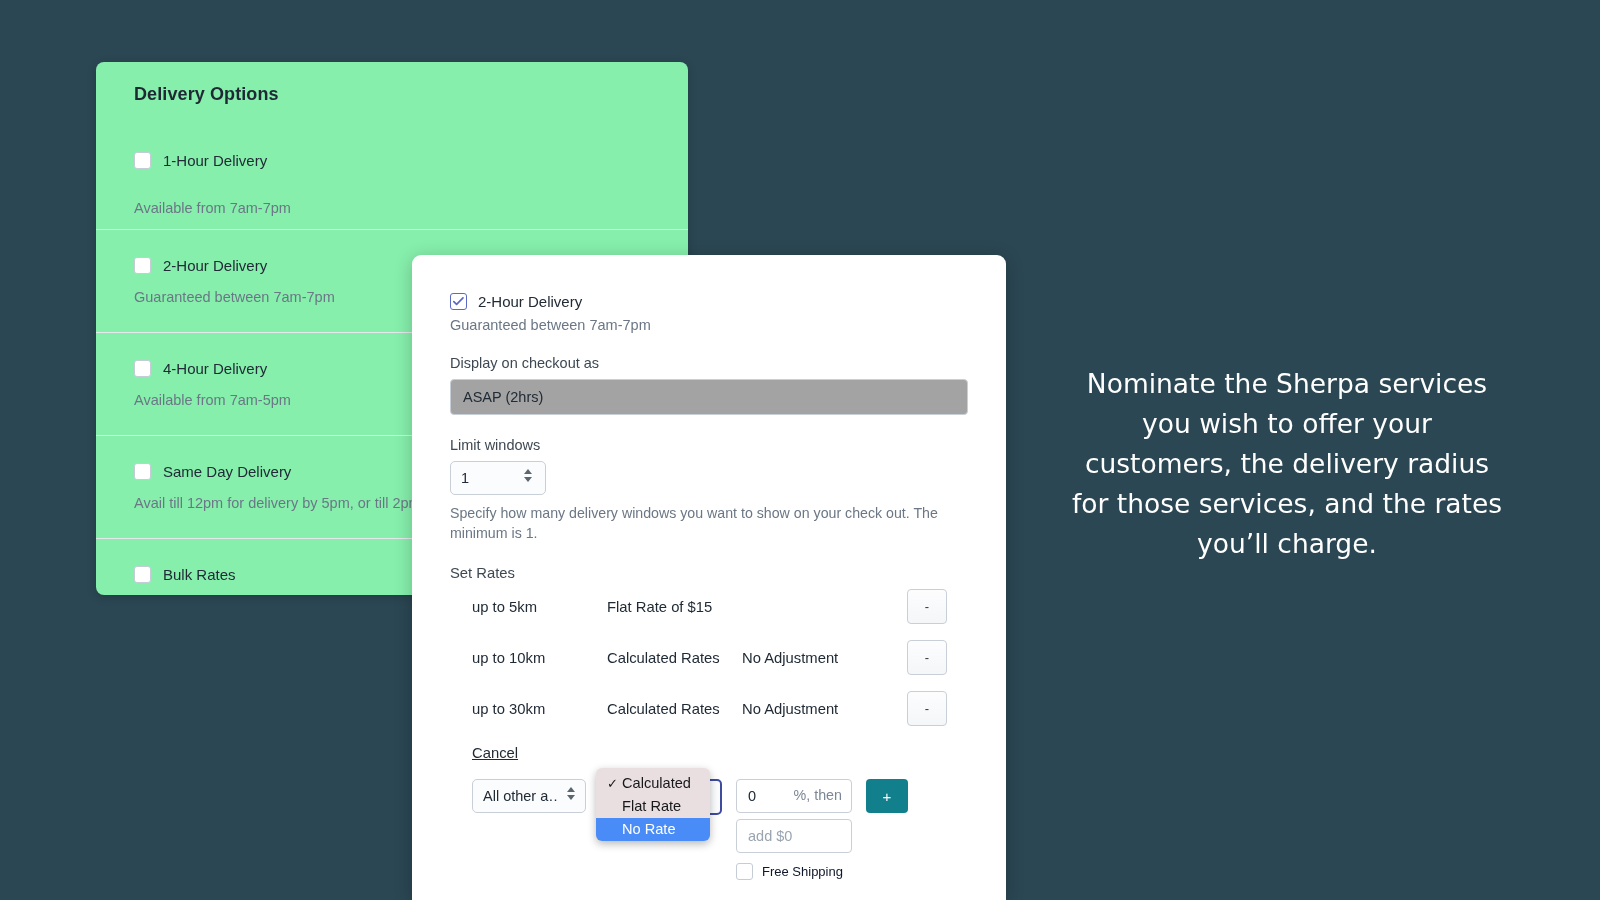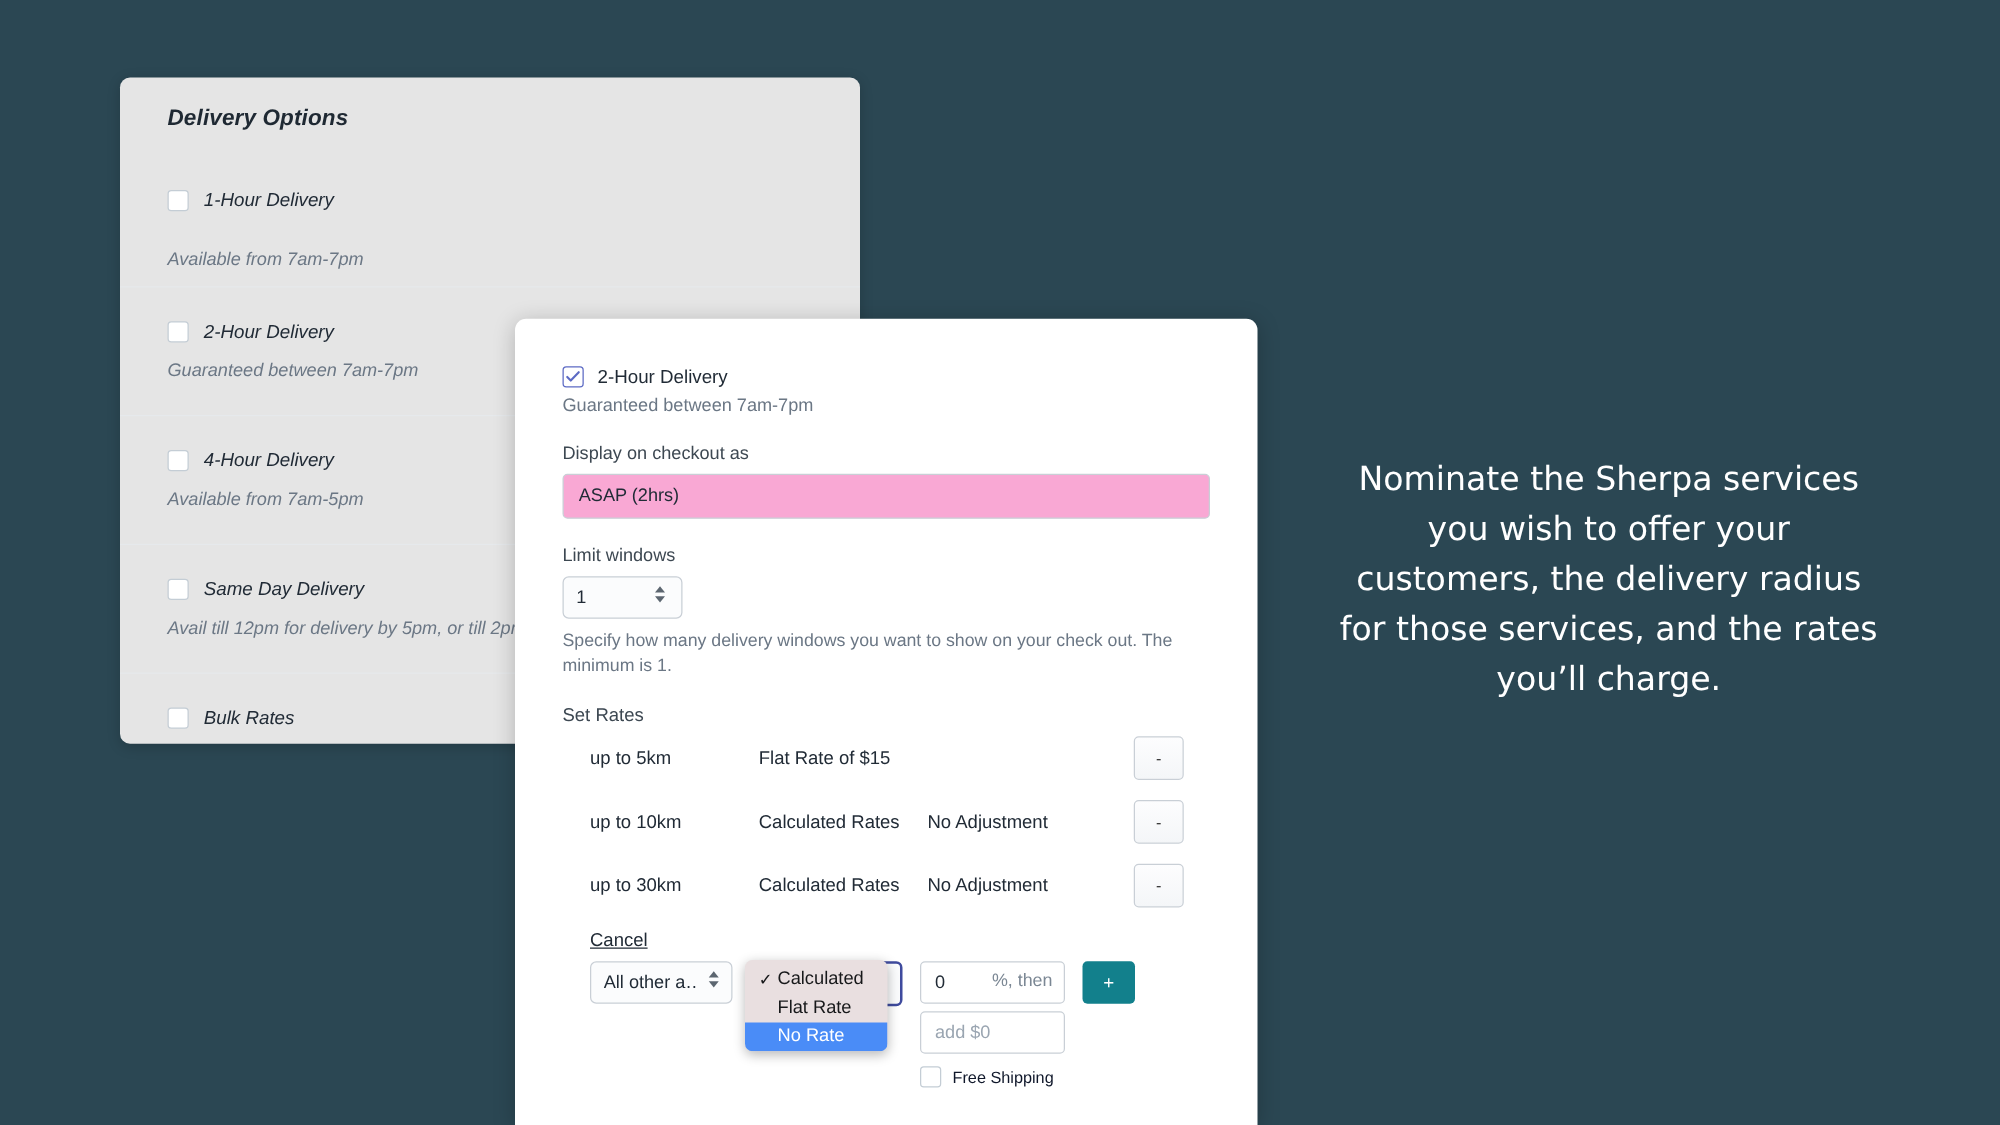--- a/index.html
+++ b/index.html
@@ -11,25 +11,24 @@
   body {
     background: #2b4753;
     position: relative;
   }
 
   
   .options-card {
     position: absolute;
     left: 96px; top: 62px;
     width: 592px; height: 533px;
-    background: #e5e5e5;
+    background: #86efac;
     border-radius: 8px;
     box-shadow: 0 2px 10px rgba(0,0,0,0.18);
     overflow: hidden;
-    font-style: italic;
   }
   .options-title {
     font-size: 18px;
     font-weight: bold;
     color: #1f2933;
     padding: 22px 0 0 38px;
     letter-spacing: .1px;
   }
   .option-row {
     padding: 0 0 0 38px;
@@ -115,21 +114,21 @@
   }
 
   .field-label {
     font-size: 14.5px; color: #3d4852;
     margin-top: 22px; margin-bottom: 8px;
   }
   .text-input {
     width: 100%; height: 36px;
     border: 1px solid #c9cfd6;
     border-radius: 4px;
-    background: #f9a8d4;
+    background: #a3a3a3;
     font-size: 14.5px;
     color: #212b36;
     padding: 0 12px;
     font-family: "Liberation Sans", sans-serif;
     outline: none;
   }
   .stepper-wrap {
     position: relative;
     width: 96px; height: 34px;
   }
@@ -191,21 +190,21 @@
     display: inline-block;
     cursor: pointer;
   }
 
   
   .add-row {
     display: flex;
     align-items: flex-start;
     gap: 14px;
     margin-left: 22px;
-    margin-top: 7px;
+    margin-top: 17px;
   }
   .sel-box {
     position: relative;
     width: 114px; height: 34px;
   }
   .sel-native {
     width: 114px; height: 34px;
     border: 1px solid #c9cfd6;
     border-radius: 5px;
     background: #fbfcfd;

